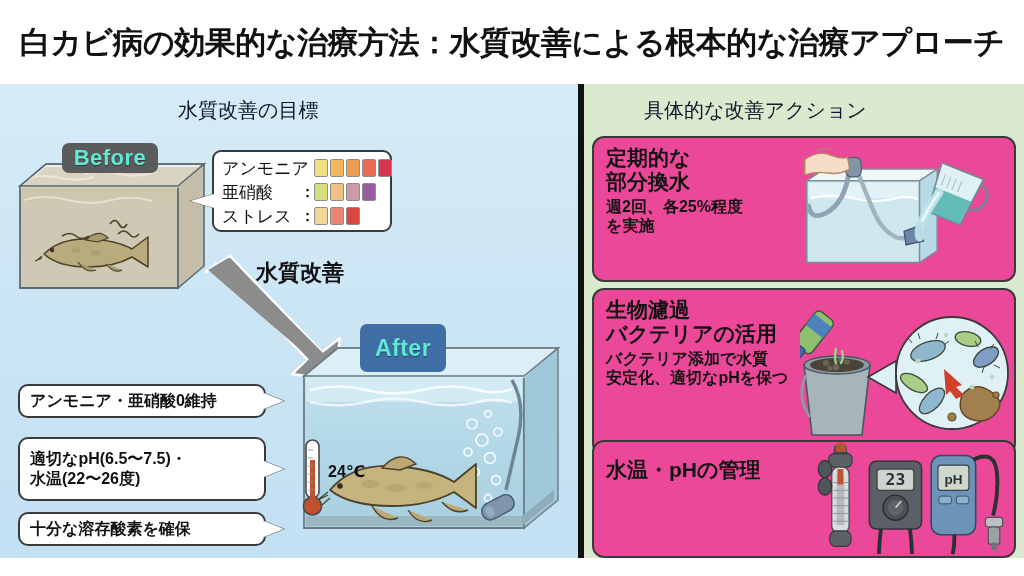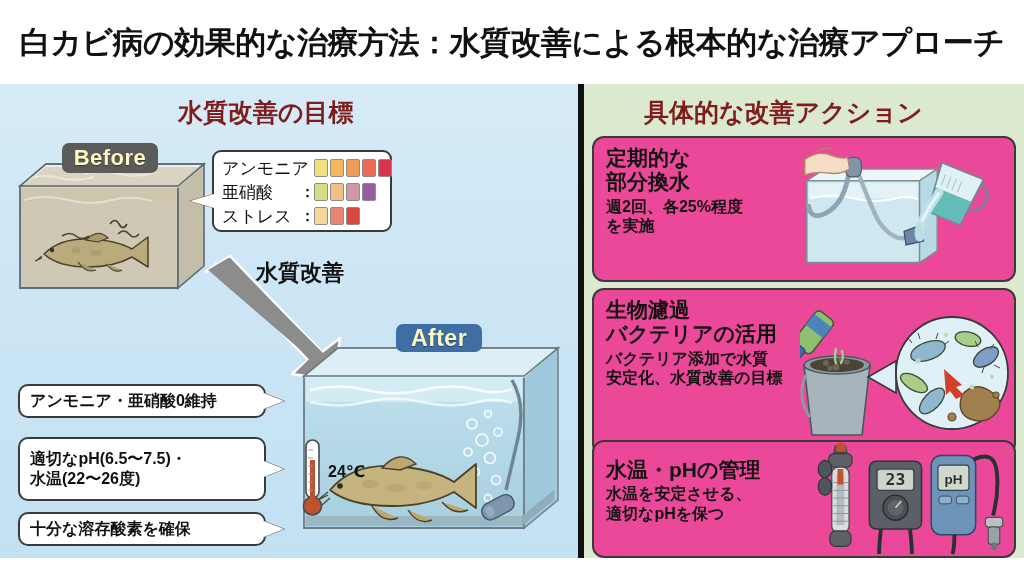--- a/index.html
+++ b/index.html
@@ -69,51 +69,51 @@
   .bottom-strip {
     position: absolute;
     left: 0; top: 558px;
     width: 1024px;
     height: 18px;
     background: #ffffff;
   }
 
   .panel-heading {
     position: absolute;
-    font-size: 25px;
-    font-weight: bold;
-    color: #7f1d1d;
+    font-size: 20px;
+    font-weight: normal;
+    color: #0f172a;
     white-space: nowrap;
     line-height: 1;
   }
   .heading-left { left: 178px; top: 100px; }
   .heading-right { left: 644px; top: 100px; }
 
   
   .badge {
     position: absolute;
     border-radius: 7px;
-    color: #fef9c3;
+    color: #5eead4;
     font-weight: bold;
     display: flex;
     align-items: center;
     justify-content: center;
     letter-spacing: 0.5px;
     z-index: 7;
   }
   .badge-before {
     left: 62px; top: 143px;
     width: 96px; height: 30px;
     background: #5b5b5b;
     font-size: 22px;
     text-shadow: 0 1px 1px rgba(0,0,0,.4);
   }
   .badge-after {
-    left: 396px; top: 324px;
-    width: 86px; height: 28px;
+    left: 360px; top: 324px;
+    width: 86px; height: 48px;
     background: #3f6ea4;
     font-size: 23px;
     text-shadow: 0 1px 1px rgba(0,0,0,.4);
   }
 
   
   .tank {
     position: absolute;
   }
   .tank-before { left: 14px; top: 158px; width: 196px; height: 136px; }
@@ -477,21 +477,21 @@
       <path d="M140 56 q-10 14 -18 30 q-4 10 -2 16" stroke="#bfe3ea" stroke-width="9" fill="none" stroke-linecap="round" opacity="0.95"></path>
       <path d="M140 56 q-10 14 -18 30" stroke="#eaf7fa" stroke-width="3" fill="none" opacity="0.9"></path>
     </svg>
   </div>
 
   <div class="card card-2">
     <div class="card-text">
       <div class="card-title">生物濾過
 バクテリアの活用</div>
       <div class="card-body">バクテリア添加で水質
-安定化、水質改善の目標</div>
+安定化、適切なpHを保つ</div>
     </div>
     <svg class="card-art" viewBox="0 0 212 146">
 
       <path d="M4 66 h66 l-8 70 h-50 z" fill="#a8b4bb" stroke="#47565f" stroke-width="1.6"></path>
       <ellipse cx="37" cy="66" rx="33" ry="9" fill="#8d9aa2" stroke="#47565f" stroke-width="1.5"></ellipse>
       <ellipse cx="37" cy="66" rx="27" ry="7" fill="#4a4337"></ellipse>
       <g fill="#6d6354">
         <circle cx="26" cy="64" r="3"></circle>
           <circle cx="36" cy="68" r="3.4"></circle>
         <circle cx="47" cy="63" r="2.8"></circle>
@@ -532,22 +532,20 @@
           <circle cx="172" cy="88" r="2.4"></circle>
         <circle cx="146" cy="36" r="2.2"></circle>
           <circle cx="192" cy="78" r="2.2"></circle>
       </g>
     </svg>
   </div>
 
   <div class="card card-3">
     <div class="card-text">
       <div class="card-title">水温・pHの管理</div>
-      <div class="card-body">水温を安定させる、
-適切なpHを保つ</div>
     </div>
     <svg class="card-art" viewBox="0 0 206 118">
 
       <g>
         <path d="M26 4 q6 -4 12 0 l2 10 h-16 z" fill="#4a4a4a"></path>
         <path d="M28 2 q5 -3 9 0 l1 8 h-11 z" fill="#b9542f"></path>
         <rect x="20" y="12" width="24" height="14" rx="5" fill="#5c6166" stroke="#33393d" stroke-width="1.2"></rect>
         <rect x="23" y="26" width="18" height="68" rx="7" fill="#d9dde0" stroke="#4a5156" stroke-width="1.4"></rect>
         <rect x="28" y="34" width="8" height="52" fill="#b3bbc0"></rect>
         <g stroke="#8e979d" stroke-width="1">

